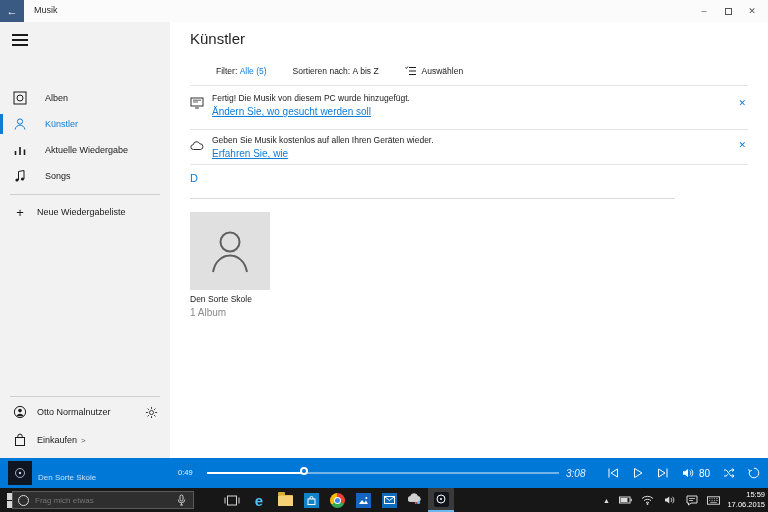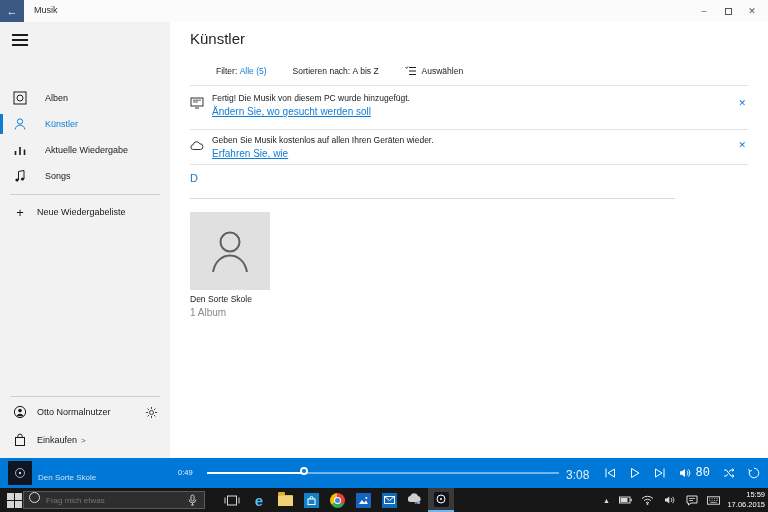--- a/index.html
+++ b/index.html
@@ -72,32 +72,32 @@
   .thumb { position:absolute; left:8px; top:3px; width:24px; height:24px; background:#101522;
            display:flex; align-items:center; justify-content:center; }
   .thumb svg { color:#cfd4e2; }
   .np-track { position:absolute; left:38px; top:4px; font-size:8.5px; color:#fff;margin-top:33px; }
   .np-artist { position:absolute; left:38px; top:15px; font-size:8px; color:rgba(255,255,255,.78); }
   .t-elapsed { position:absolute; left:178px; top:10px; font-size:7.5px; color:rgba(255,255,255,.9); }
   .slider { position:absolute; left:207px; top:14px; width:352px; height:2px; background:rgba(255,255,255,.45); cursor:pointer; }
   .slider .fill { position:relative; height:2px; background:#fff; width:27%; }
   .slider .knob { position:absolute; right:-6px; top:-5px; width:8px; height:8px; border:2px solid #fff;
                   border-radius:50%; background:#0078d7; }
-  .t-total { position:absolute; left:566px; top:10px; font-size:12px; color:rgba(255,255,255,.9); }
+  .t-total { position:absolute; left:566px; top:10px; font-size:10px; color:rgba(255,255,255,.9);font-style:italic; }
   .controls { position:absolute; right:8px; top:0; height:30px; display:flex; align-items:center; gap:13px; }
   .ctl { width:12px; height:12px; color:#fff; cursor:pointer; display:flex; align-items:center; justify-content:center; }
-  .vol-val { font-size:12px; color:#fff; margin-left:-8px; cursor:pointer;font-family:Liberation Mono, monospace; }
+  .vol-val { font-size:10px; color:#fff; margin-left:-8px; cursor:pointer; }
 
   
   .taskbar { position:absolute; top:488px; left:0; width:768px; height:24px; background:#171717; }
   .start { position:absolute; left:7px; top:5px; width:15px; height:15px; display:grid;
            grid-template-columns:7px 7px; grid-template-rows:7px 7px; gap:1px; cursor:pointer; }
   .start span { background:#d6d6d6; }
-  .cortana { position:absolute; left:23px; top:3px; width:182px; height:18px; background:#2e2e2e;
-             border:1px solid #5a5a5a; display:flex; }
+  .cortana { position:absolute; left:12px; top:3px; width:182px; height:18px; background:#2e2e2e;
+             border:1px solid #5a5a5a; display:flex; align-items:center; }
   .cortana .c-circle { margin-left:5px; width:11px; height:11px; border:1.5px solid #dcdcdc; border-radius:50%; flex:0 0 11px; }
   .cortana input { flex:1; border:none; outline:none; background:transparent; font-size:8px; color:#bdbdbd;
                    padding-left:6px; font-family:"Liberation Sans",sans-serif; }
   .cortana .mic { width:16px; color:#d0d0d0; display:flex; align-items:center; }
   .taskview { position:absolute; left:220px; top:0; width:24px; height:24px; display:flex; align-items:center; justify-content:center; color:#d6d6d6; cursor:pointer; }
   .tb-apps { position:absolute; left:246px; top:0; height:24px; display:flex; }
   .tb-app { width:26px; height:24px; display:flex; align-items:center; justify-content:center; cursor:pointer; }
   .tb-app.active { background:#3a3a3a; border-bottom:2px solid #6cb8f0; }
   .tile16 { width:15px; height:15px; display:flex; align-items:center; justify-content:center; }
   .edge-e { color:#51c3f7; font-size:15px; font-weight:bold; line-height:15px; }

